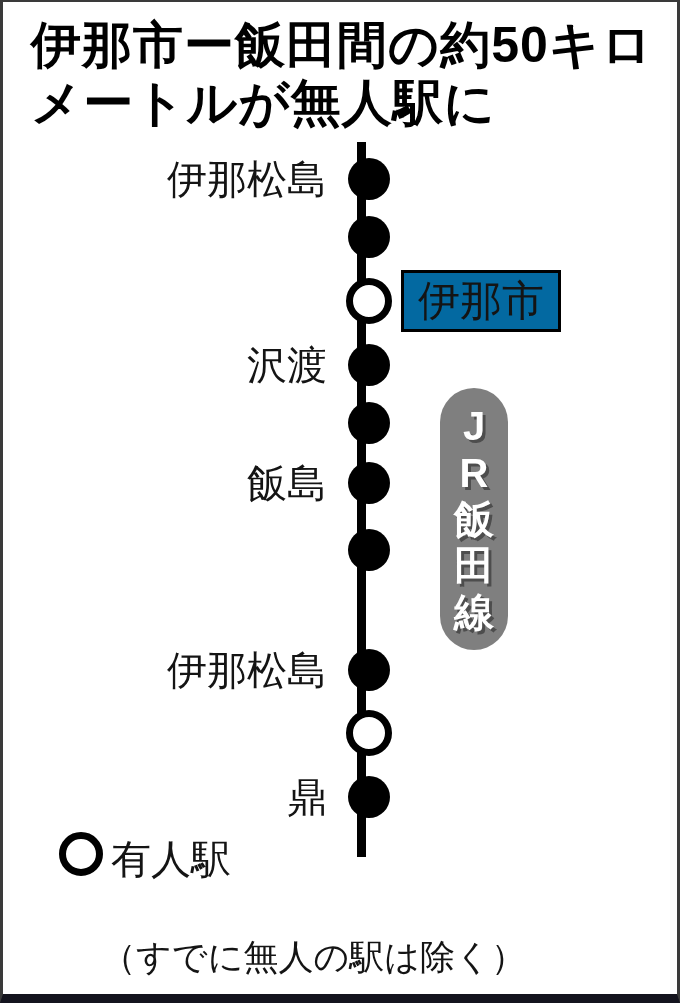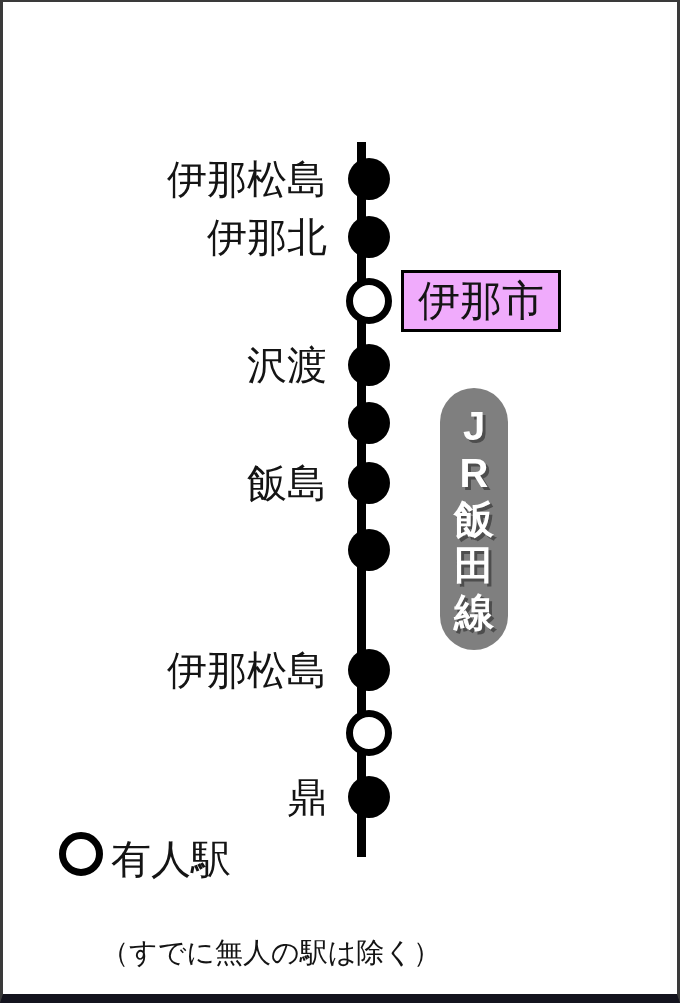--- a/index.html
+++ b/index.html
@@ -81,21 +81,21 @@
   }
   .st-box {
     position: absolute;
     left: 390px;
     top: 50%;
     transform: translateY(-50%);
     width: 160px;
     height: 62px;
     box-sizing: border-box;
     border: 3px solid #000000;
-    background: #f0abfc;
+    background: #0369a1;
     display: flex;
     align-items: center;
     justify-content: center;
     font-size: 42px;
     color: #141414;
     white-space: nowrap;
     z-index: 3;
   }
   
   .jr-badge {
@@ -150,41 +150,44 @@
   .legend-label {
     margin-left: 8px;
     font-size: 40px;
     color: #141414;
     white-space: nowrap;
   }
   .legend-note {
     position: absolute;
     left: 98px;
     top: 932px;
-    font-size: 28px;
+    font-size: 35px;
     color: #141414;
     white-space: nowrap;
     z-index: 2;
   }
 </style>
 </head>
 <body>
 
 <div class="frame">
 
+  <div class="title">
+    <div>伊那市ー飯田間の約50キロ</div>
+    <div>メートルが無人駅に</div>
+  </div>
 
   <div class="rail"></div>
 
   <div class="station" style="top:154px">
     <span class="st-label">伊那松島</span>
     <span class="dot filled"></span>
   </div>
 
   <div class="station" style="top:212px">
-    <span class="st-label">伊那北</span>
     <span class="dot filled"></span>
   </div>
 
   <div class="station boxed-row" style="top:268px">
     <span class="dot open"></span>
     <span class="st-box">伊那市</span>
   </div>
 
   <div class="station" style="top:340px">
     <span class="st-label">沢渡</span>

